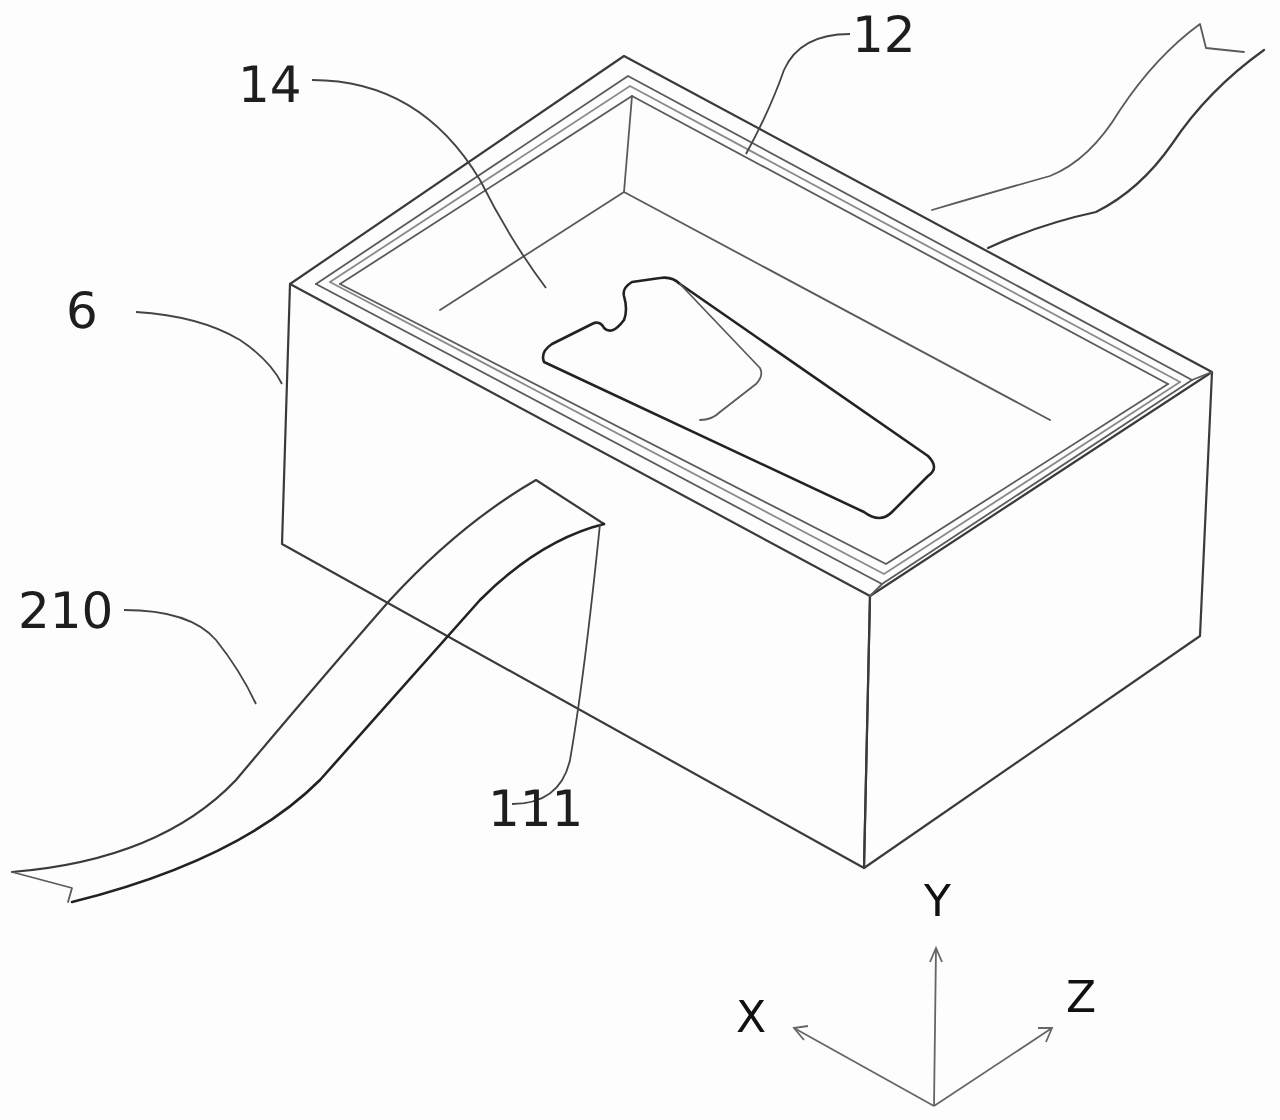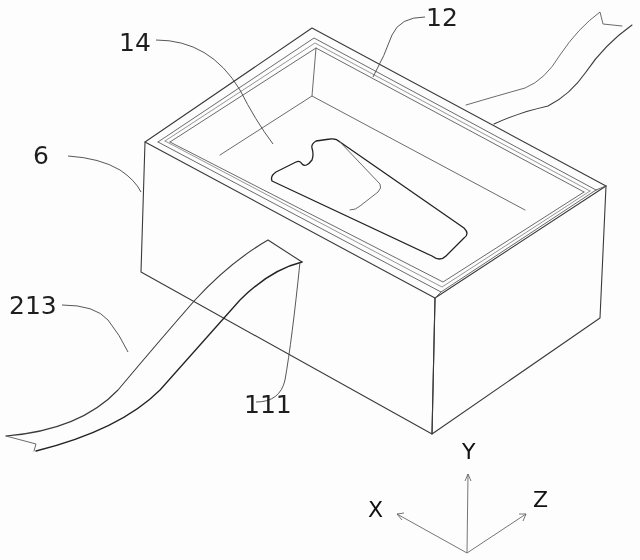--- a/index.html
+++ b/index.html
@@ -95,19 +95,19 @@
       <path class="axis" d="M467 553 L397 514"></path>
       <path class="axis" d="M404 513 L397 514 L402 520"></path>
       <path class="axis" d="M467 553 L526 514"></path>
       <path class="axis" d="M519 514 L526 514 L523 521"></path>
     </g>
   </svg>
 
   <span class="label" style="left:119px; top:30px;">14</span>
   <span class="label" style="left:426px; top:5px;">12</span>
   <span class="label" style="left:33px; top:143px;">6</span>
-  <span class="label" style="left:9px; top:293px;">213</span>
+  <span class="label" style="left:9px; top:293px;">210</span>
   <span class="label" style="left:199px; top:392px;margin-left:45px;">111</span>
 
   <span class="axis-label" style="left:462px; top:441px;">Y</span>
   <span class="axis-label" style="left:368px; top:499px;">X</span>
   <span class="axis-label" style="left:533px; top:489px;">Z</span>
 </div>
 
 </body></html>

